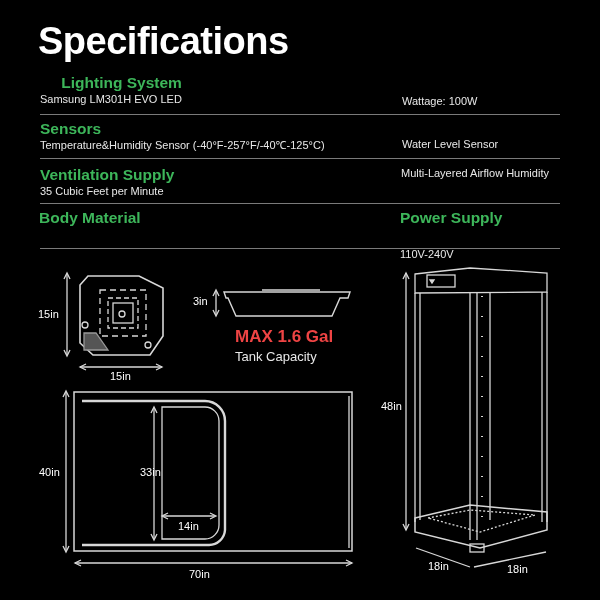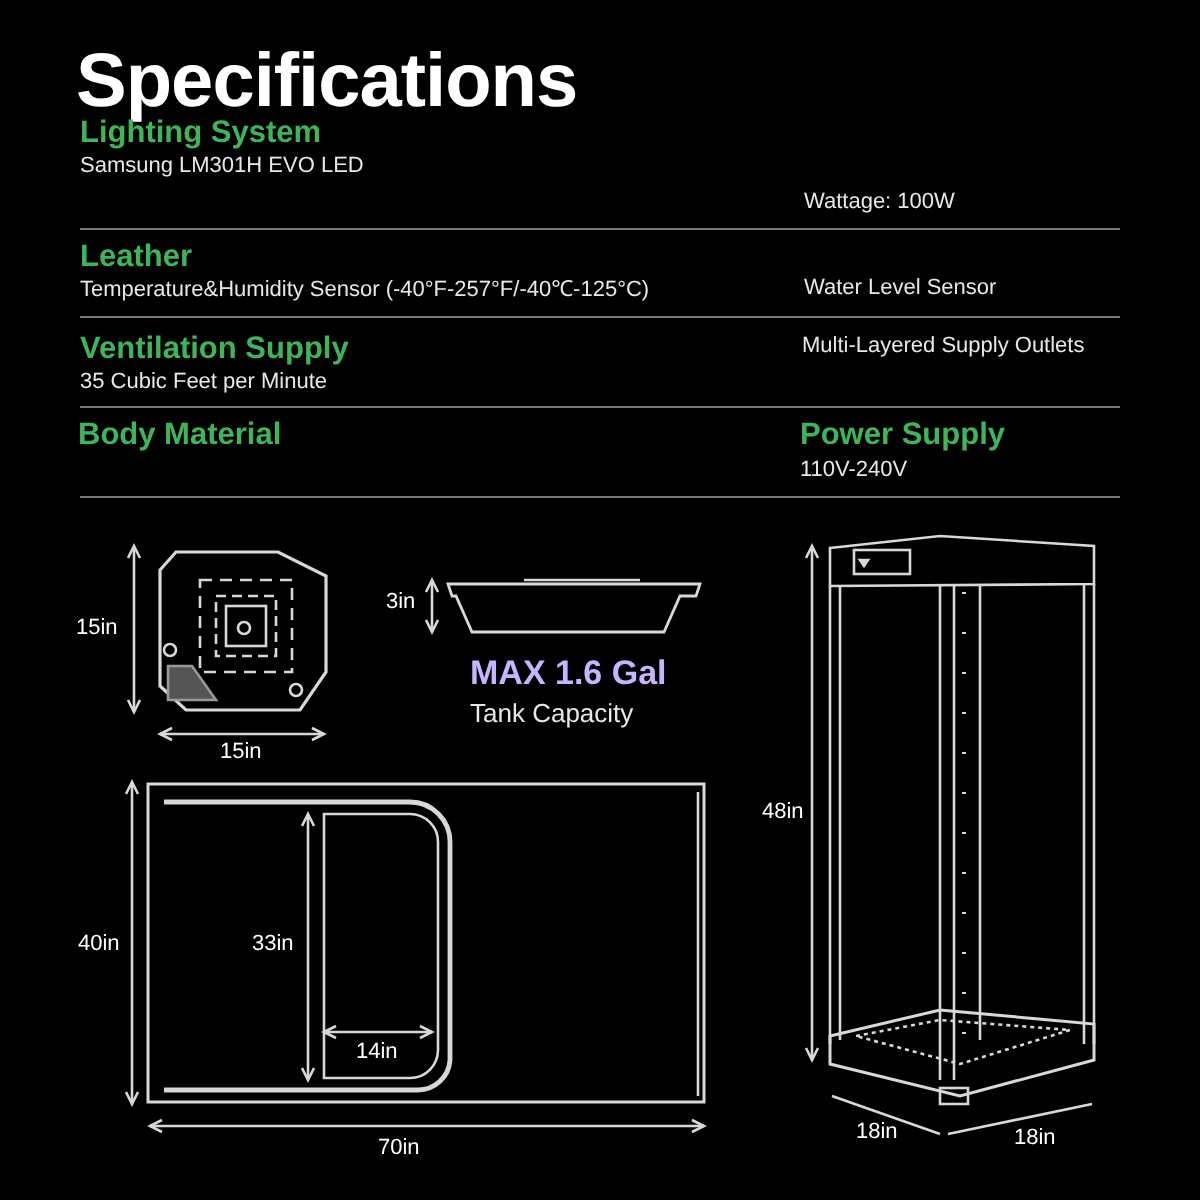--- a/index.html
+++ b/index.html
@@ -5,58 +5,58 @@
     html, body { margin:0; padding:0; background:#000; }
     body { width:600px; height:600px; position:relative; overflow:hidden; color:#fff;
       font-family:"Liberation Sans", sans-serif; }
     .title { position:absolute; left:38px; top:20px; font-size:38px; font-weight:bold; letter-spacing:-0.5px; color:#fff;text-align:center; }
     .spec { position:absolute; }
     .spec .h { color:#3db65a; font-size:15.5px; font-weight:bold; line-height:18px; }
     .spec .v { color:#e8e8e8; font-size:11px; line-height:14px; }
     .val { position:absolute; color:#e8e8e8; font-size:11px; }
     .divider { position:absolute; left:40px; width:520px; height:1px; background:#7a7a7a; }
     .lbl { position:absolute; color:#fff; font-size:11px; }
-    .big { position:absolute; color:#c4b5fd; font-size:17px; font-weight:bold; }
+    .big { position:absolute; color:#ef4444; font-size:17px; font-weight:bold; }
     .sub { position:absolute; color:#e8e8e8; font-size:13px; }
     svg { position:absolute; left:0; top:0; }
   </style>
 </head>
 <body>
 
 <div class="title">Specifications</div>
 
-<div class="spec" style="left:40px;top:58px;">
+<div class="spec" style="left:40px;top:74px;text-align:right;">
   <div class="h">Lighting System</div>
   <div class="v">Samsung LM301H EVO LED</div>
 </div>
 <div class="val" style="left:402px;top:95px;">Wattage: 100W</div>
 <div class="divider" style="top:114px;"></div>
 
 <div class="spec" style="left:40px;top:120px;">
-  <div class="h">Leather</div>
+  <div class="h">Sensors</div>
   <div class="v">Temperature&amp;Humidity Sensor (-40°F-257°F/-40℃-125°C)</div>
 </div>
 <div class="val" style="left:402px;top:138px;">Water Level Sensor</div>
 <div class="divider" style="top:158px;"></div>
 
 <div class="spec" style="left:40px;top:166px;">
   <div class="h">Ventilation Supply</div>
   <div class="v">35 Cubic Feet per Minute</div>
 </div>
 <div class="spec" style="left:401px;top:166px;">
-  <div class="v">Multi-Layered Supply Outlets</div>
+  <div class="v">Multi-Layered Airflow Humidity</div>
 </div>
 <div class="divider" style="top:203px;"></div>
 
 <div class="spec" style="left:39px;top:209px;">
   <div class="h">Body Material</div>
 </div>
 <div class="spec" style="left:400px;top:209px;">
   <div class="h">Power Supply</div>
-  <div class="v" style="margin-top:1px;">110V-240V</div>
+  <div class="v" style="margin-top:20px;">110V-240V</div>
 </div>
 <div class="divider" style="top:248px;"></div>
 
 <svg width="600" height="600" viewBox="0 0 600 600" fill="none" stroke="#d8d8d8" stroke-width="1.3">
 
   <g>
     <polygon points="88,276 139,276 163,288 163,336 150,355 93,355 80,343 80,285" stroke-width="1.6"></polygon>
     <rect x="100" y="290" width="46" height="46" stroke-dasharray="6 4"></rect>
     <rect x="108" y="298" width="30" height="30" stroke-dasharray="5 3"></rect>
     <rect x="113" y="303" width="20" height="20"></rect>
@@ -113,18 +113,18 @@
   <line x1="416" y1="548" x2="470" y2="567"></line>
   <line x1="474" y1="567" x2="546" y2="552"></line>
 </svg>
 
 <div class="lbl" style="left:38px;top:308px;">15in</div>
 <div class="lbl" style="left:110px;top:370px;">15in</div>
 <div class="lbl" style="left:193px;top:295px;text-align:right;">3in</div>
 <div class="big" style="left:235px;top:327px;">MAX 1.6 Gal</div>
 <div class="sub" style="left:235px;top:349px;">Tank Capacity</div>
 <div class="lbl" style="left:39px;top:466px;">40in</div>
-<div class="lbl" style="left:126px;top:466px;">33in</div>
+<div class="lbl" style="left:140px;top:466px;">33in</div>
 <div class="lbl" style="left:178px;top:520px;">14in</div>
 <div class="lbl" style="left:189px;top:568px;">70in</div>
 <div class="lbl" style="left:381px;top:400px;">48in</div>
 <div class="lbl" style="left:428px;top:560px;">18in</div>
 <div class="lbl" style="left:507px;top:563px;">18in</div>
 
 </body></html>

